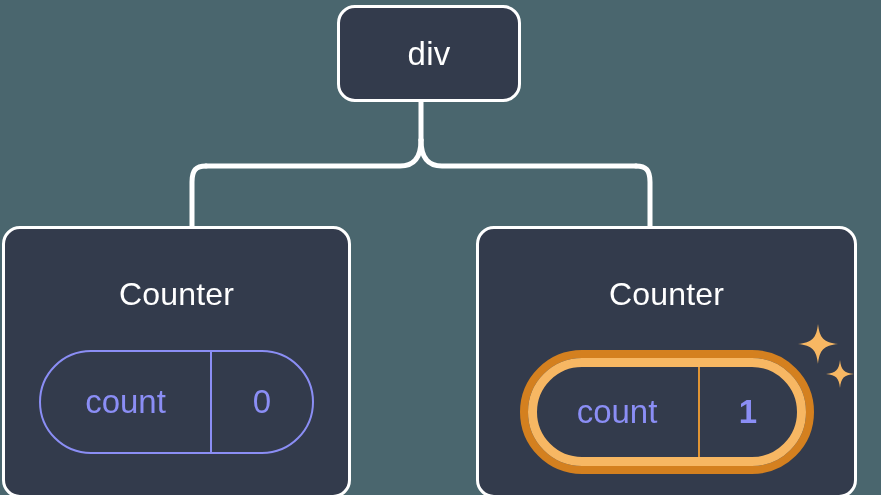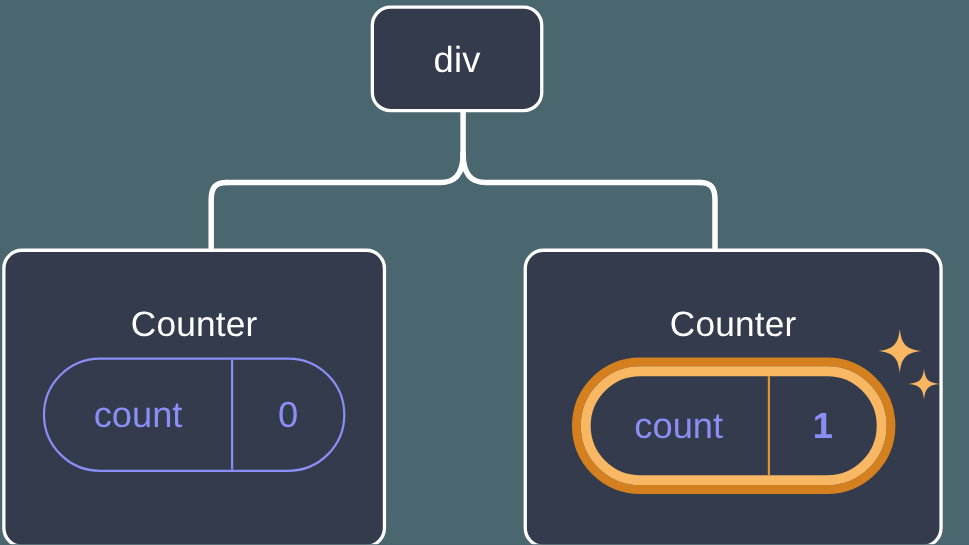--- a/index.html
+++ b/index.html
@@ -32,21 +32,21 @@
     position: absolute;
     background: #333b4c;
     border: 3px solid #ffffff;
     border-radius: 18px;
     box-sizing: border-box;
   }
 
   #node-div {
     left: 337px;
     top: 5px;
-    width: 157px;
+    width: 184px;
     height: 97px;
     display: flex;
     align-items: center;
     justify-content: center;
   }
   #node-div .node-title {
     color: #ffffff;
     font-size: 33px;
     font-weight: 400;
     letter-spacing: 0.2px;
@@ -74,21 +74,21 @@
     font-weight: 400;
     line-height: 1;
     margin-top: 49px;
     letter-spacing: 0.2px;
     text-align: right;
   }
 
   
   .pill-wrap {
     position: relative;
-    margin-top: 15px;
+    margin-top: 40px;
     display: flex;
     align-items: center;
   }
 
   .pill {
     display: flex;
     align-items: stretch;
     border: 2px solid #8b8ef5;
     border-radius: 999px;
     height: 104px;

